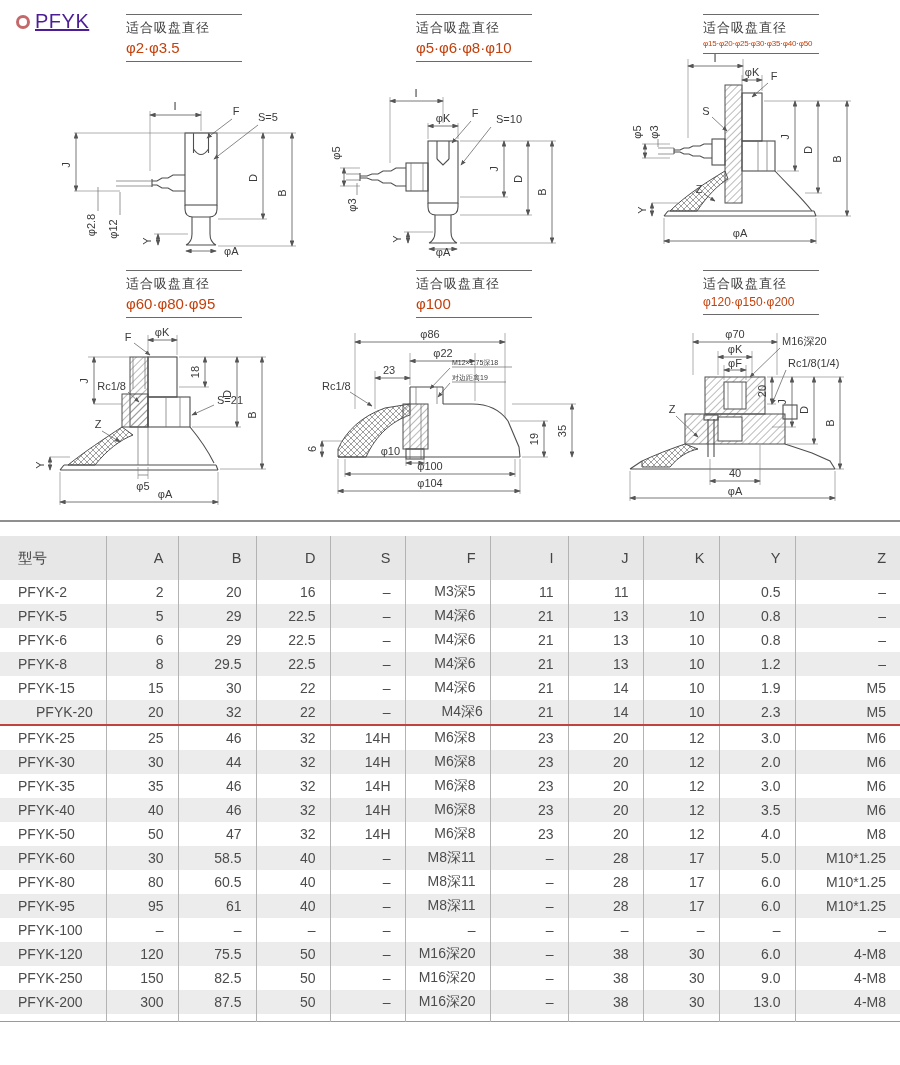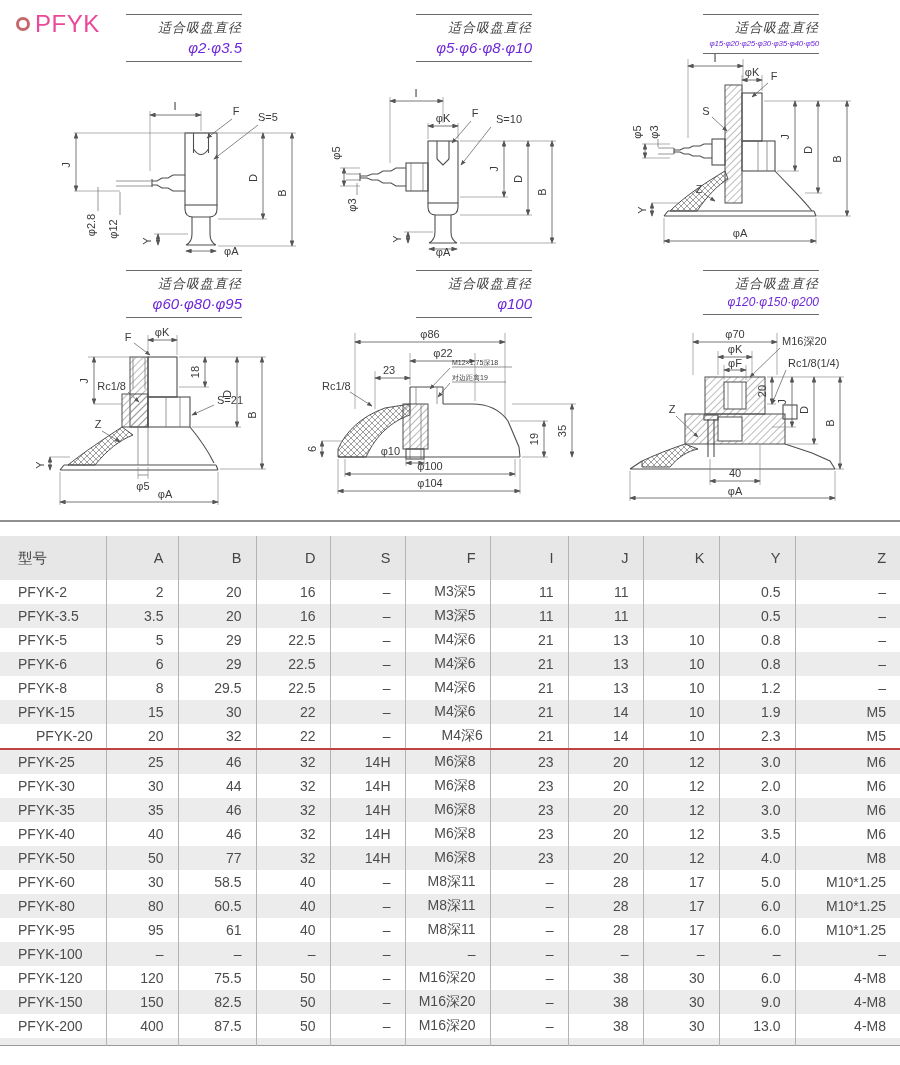--- a/index.html
+++ b/index.html
@@ -2,27 +2,27 @@
 <html><head>
 <meta charset="utf-8">
 <style>
   html,body{margin:0;padding:0;}
   body{width:900px;height:1065px;position:relative;background:#fff;
        font-family:"Liberation Sans","DejaVu Sans",sans-serif;color:#4a4a4a;overflow:hidden;}
 
   
   .logo{position:absolute;left:16px;top:10px;display:flex;align-items:center;gap:5px;}
   .dot{width:8px;height:8px;border:3px solid #c4696b;border-radius:50%;}
-  .title{font-size:24px;color:#ec4899;letter-spacing:.5px;}
+  .title{font-size:20px;color:#4c1d95;letter-spacing:.5px;text-decoration:underline;}
 
   
-  .dhead{position:absolute;width:116px;text-align:right;
-         border-top:1.5px solid #6a6a6a;border-bottom:1.5px solid #6a6a6a;padding:4px 0 5px;font-style:italic;}
+  .dhead{position:absolute;width:116px;text-align:left;
+         border-top:1.5px solid #6a6a6a;border-bottom:1.5px solid #6a6a6a;padding:4px 0 5px;}
   .dh1{font-size:13px;color:#3f3f3f;letter-spacing:1px;}
-  .dh2{font-size:15px;color:#6d28d9;margin-top:2px;white-space:nowrap;}
+  .dh2{font-size:15px;color:#c2410c;margin-top:2px;white-space:nowrap;}
   .dh2.small{font-size:8px;letter-spacing:-.2px;}
   .dh2.mid{font-size:12px;}
   #dh1{left:126px;top:14px}#dh2{left:416px;top:14px}#dh3{left:703px;top:14px}
   #dh4{left:126px;top:270px}#dh5{left:416px;top:270px}#dh6{left:703px;top:270px}
 
   
   .dwg{position:absolute;width:300px;height:205px;}
   #d1{left:0;top:53px}#d2{left:300px;top:53px}#d3{left:600px;top:53px}
   #d4{left:0;top:309px}#d5{left:300px;top:309px}#d6{left:600px;top:309px}
 
@@ -478,33 +478,20 @@
         <td>16</td>
         <td>–</td>
         <td>M3深5</td>
         <td>11</td>
         <td>11</td>
         <td></td>
         <td>0.5</td>
         <td>–</td>
       </tr>
       <tr>
-        <td>PFYK-3.5</td>
-        <td>3.5</td>
-        <td>20</td>
-        <td>16</td>
-        <td>–</td>
-        <td>M3深5</td>
-        <td>11</td>
-        <td>11</td>
-        <td></td>
-        <td>0.5</td>
-        <td>–</td>
-      </tr>
-      <tr>
         <td>PFYK-5</td>
         <td>5</td>
         <td>29</td>
         <td>22.5</td>
         <td>–</td>
         <td>M4深6</td>
         <td>21</td>
         <td>13</td>
         <td>10</td>
         <td>0.8</td>
@@ -610,21 +597,21 @@
         <td>M6深8</td>
         <td>23</td>
         <td>20</td>
         <td>12</td>
         <td>3.5</td>
         <td>M6</td>
       </tr>
       <tr>
         <td>PFYK-50</td>
         <td>50</td>
-        <td>77</td>
+        <td>47</td>
         <td>32</td>
         <td>14H</td>
         <td>M6深8</td>
         <td>23</td>
         <td>20</td>
         <td>12</td>
         <td>4.0</td>
         <td>M8</td>
       </tr>
       <tr>
@@ -686,35 +673,35 @@
         <td>50</td>
         <td>–</td>
         <td>M16深20</td>
         <td>–</td>
         <td>38</td>
         <td>30</td>
         <td>6.0</td>
         <td>4-M8</td>
       </tr>
       <tr>
-        <td>PFYK-150</td>
+        <td>PFYK-250</td>
         <td>150</td>
         <td>82.5</td>
         <td>50</td>
         <td>–</td>
         <td>M16深20</td>
         <td>–</td>
         <td>38</td>
         <td>30</td>
         <td>9.0</td>
         <td>4-M8</td>
       </tr>
       <tr>
         <td>PFYK-200</td>
-        <td>400</td>
+        <td>300</td>
         <td>87.5</td>
         <td>50</td>
         <td>–</td>
         <td>M16深20</td>
         <td>–</td>
         <td>38</td>
         <td>30</td>
         <td>13.0</td>
         <td>4-M8</td>
       </tr>

